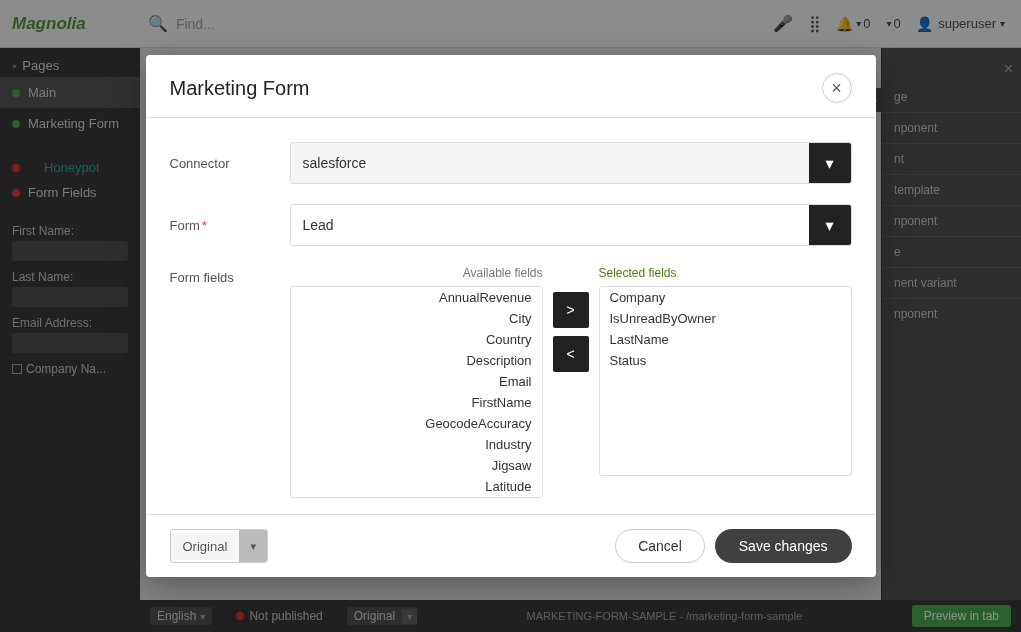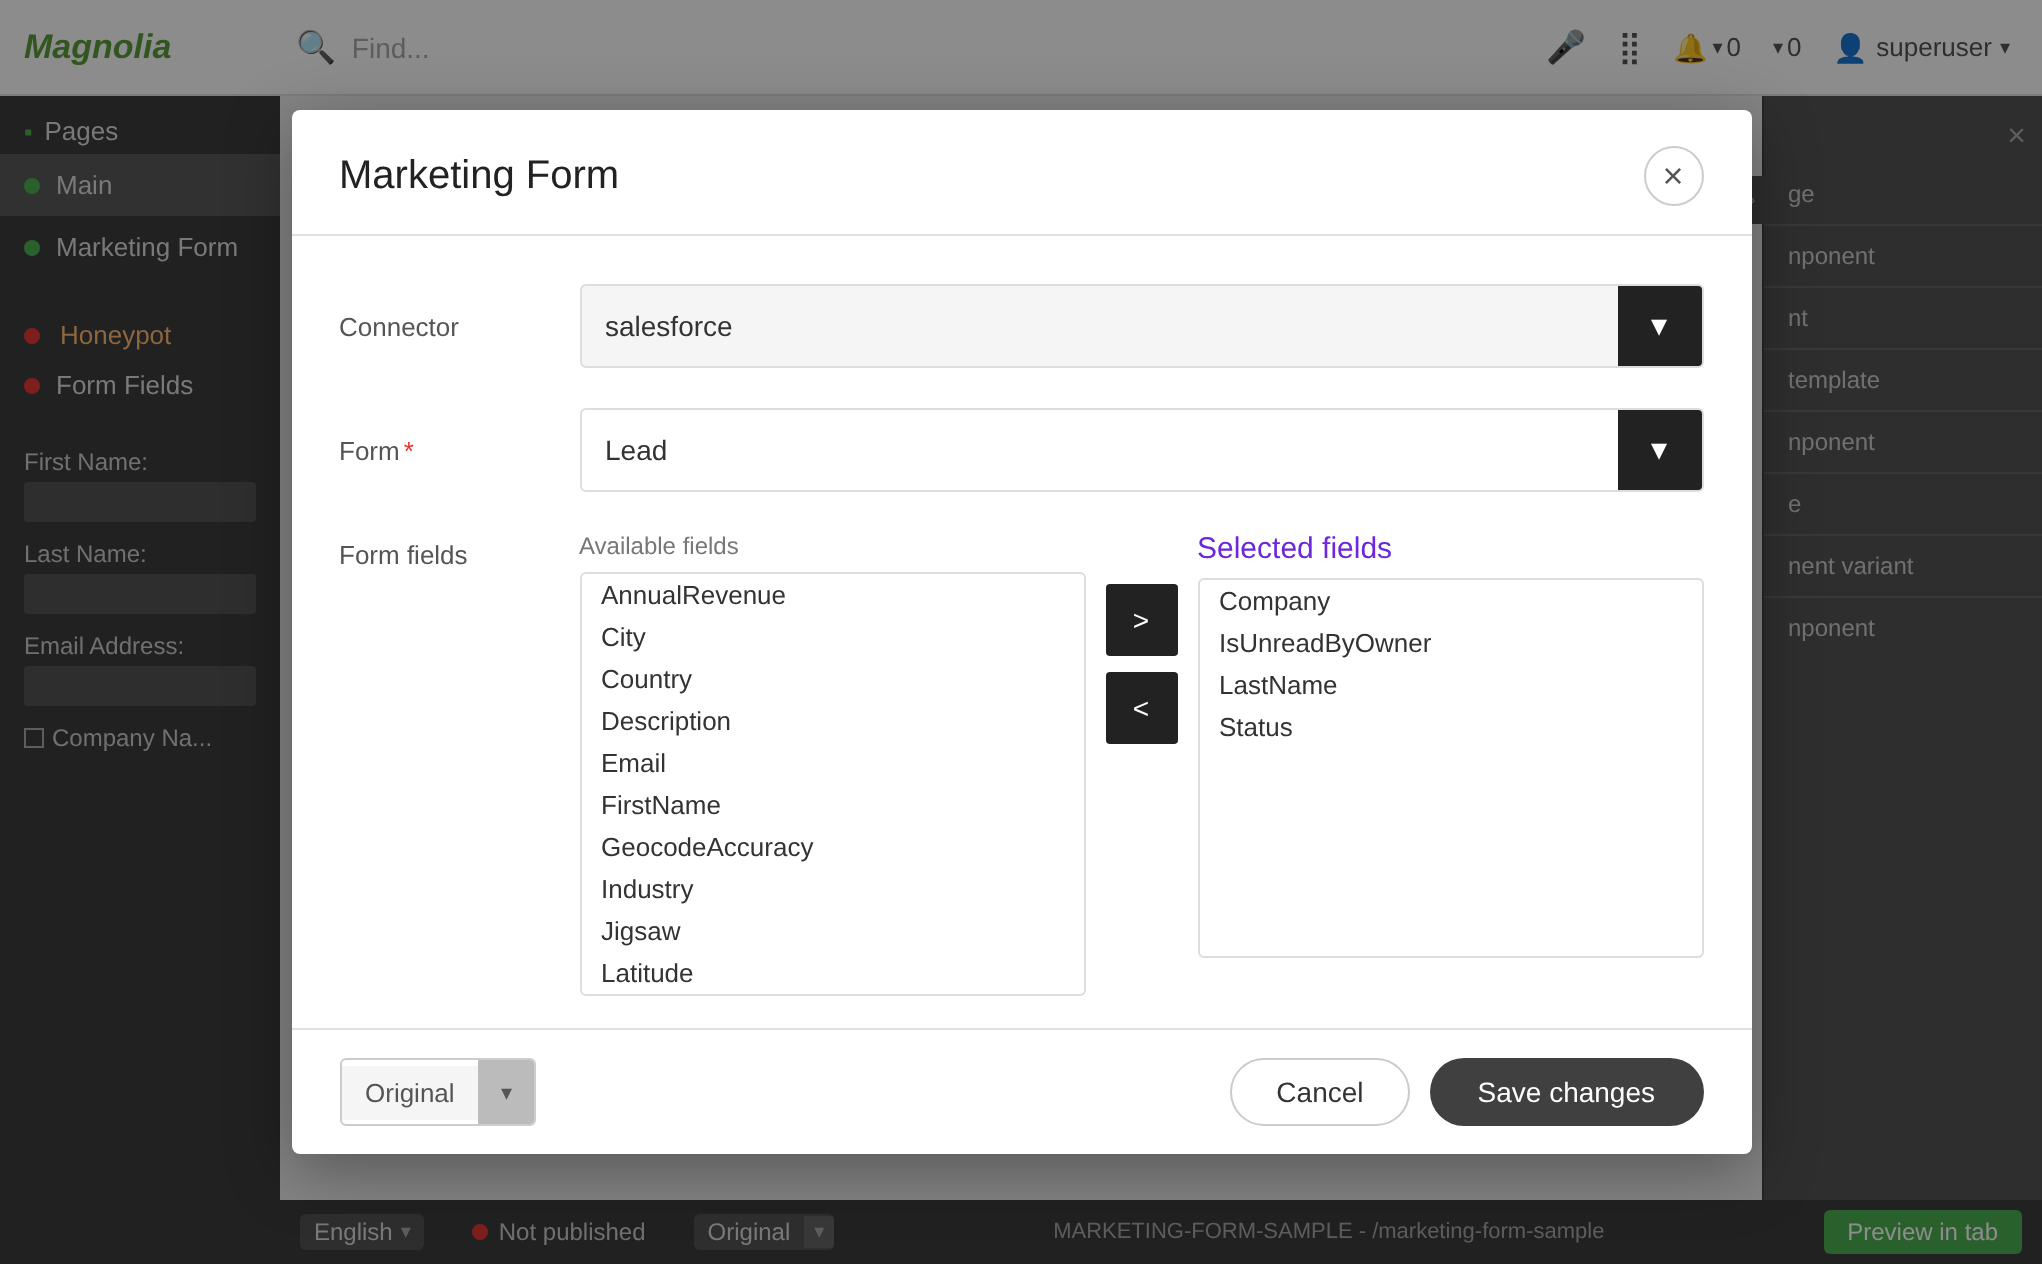--- a/index.html
+++ b/index.html
@@ -51,21 +51,21 @@
   </div>
   <div style="padding:8px 12px;color:#ddd;font-size:13px;display:flex;align-items:center;gap:8px;background:#5a5a5a;">
     <span style="width:8px;height:8px;border-radius:50%;background:#4caf50;flex-shrink:0;"></span>
     <span>Main</span>
   </div>
   <div style="padding:8px 12px;color:#ddd;font-size:13px;display:flex;align-items:center;gap:8px;">
     <span style="width:8px;height:8px;border-radius:50%;background:#4caf50;flex-shrink:0;"></span>
     <span>Marketing Form</span>
   </div>
   <div style="padding:16px 12px 8px;">
-    <div style="padding:5px 0;color:#fdba74;font-size:13px;display:flex;align-items:center;gap:10px;">
+    <div style="padding:5px 0;color:#14b8a6;font-size:13px;display:flex;align-items:center;gap:24px;">
       <span style="width:8px;height:8px;border-radius:50%;background:#e53935;flex-shrink:0;"></span>
       <span>Honeypot</span>
     </div>
     <div style="padding:5px 0;color:#ddd;font-size:13px;display:flex;align-items:center;gap:8px;">
       <span style="width:8px;height:8px;border-radius:50%;background:#e53935;flex-shrink:0;"></span>
       <span>Form Fields</span>
     </div>
   </div>
   <div style="padding:8px 12px;">
     <div style="color:#ccc;font-size:12px;padding:3px 0;">First Name:</div>
@@ -145,21 +145,21 @@
         <div style="flex:1;display:flex;align-items:center;border:1px solid #ddd;border-radius:3px;overflow:hidden;background:#fff;">
           <span style="flex:1;padding:10px 12px;font-size:14px;color:#333;">Lead</span>
           <span style="background:#222;color:#fff;width:42px;height:40px;display:flex;align-items:center;justify-content:center;font-size:16px;cursor:pointer;">▾</span>
         </div>
       </div>
 
       <div style="display:flex;gap:0;">
         <div style="width:120px;padding-top:4px;font-size:13px;color:#555;flex-shrink:0;">Form fields</div>
         <div style="flex:1;display:flex;gap:10px;align-items:flex-start;">
 
-          <div style="flex:1;">
+          <div style="flex:1;text-align:right;">
             <div style="font-size:12px;color:#777;margin-bottom:6px;">Available fields</div>
             <div style="border:1px solid #ddd;border-radius:3px;background:#fff;min-height:190px;overflow:auto;">
               <div style="padding:3px 10px;font-size:13px;color:#333;cursor:pointer;">AnnualRevenue</div>
               <div style="padding:3px 10px;font-size:13px;color:#333;cursor:pointer;">City</div>
               <div style="padding:3px 10px;font-size:13px;color:#333;cursor:pointer;">Country</div>
               <div style="padding:3px 10px;font-size:13px;color:#333;cursor:pointer;">Description</div>
               <div style="padding:3px 10px;font-size:13px;color:#333;cursor:pointer;">Email</div>
               <div style="padding:3px 10px;font-size:13px;color:#333;cursor:pointer;">FirstName</div>
               <div style="padding:3px 10px;font-size:13px;color:#333;cursor:pointer;">GeocodeAccuracy</div>
               <div style="padding:3px 10px;font-size:13px;color:#333;cursor:pointer;">Industry</div>
@@ -167,21 +167,21 @@
               <div style="padding:3px 10px;font-size:13px;color:#333;cursor:pointer;">Latitude</div>
             </div>
           </div>
 
           <div style="display:flex;flex-direction:column;gap:8px;padding-top:26px;">
             <button style="background:#222;color:#fff;width:36px;height:36px;border:none;cursor:pointer;display:flex;align-items:center;justify-content:center;font-size:14px;border-radius:2px;">&gt;</button>
             <button style="background:#222;color:#fff;width:36px;height:36px;border:none;cursor:pointer;display:flex;align-items:center;justify-content:center;font-size:14px;border-radius:2px;">&lt;</button>
           </div>
 
           <div style="flex:1;">
-            <div style="font-size:15px;color:#6d28d9;margin-bottom:6px;">Selected fields</div>
+            <div style="font-size:12px;color:#4d7c0f;margin-bottom:6px;">Selected fields</div>
             <div style="border:1px solid #ddd;border-radius:3px;background:#fff;min-height:190px;overflow:auto;">
               <div style="padding:3px 10px;font-size:13px;color:#333;cursor:pointer;">Company</div>
               <div style="padding:3px 10px;font-size:13px;color:#333;cursor:pointer;">IsUnreadByOwner</div>
               <div style="padding:3px 10px;font-size:13px;color:#333;cursor:pointer;">LastName</div>
               <div style="padding:3px 10px;font-size:13px;color:#333;cursor:pointer;">Status</div>
             </div>
           </div>
 
         </div>
       </div>

